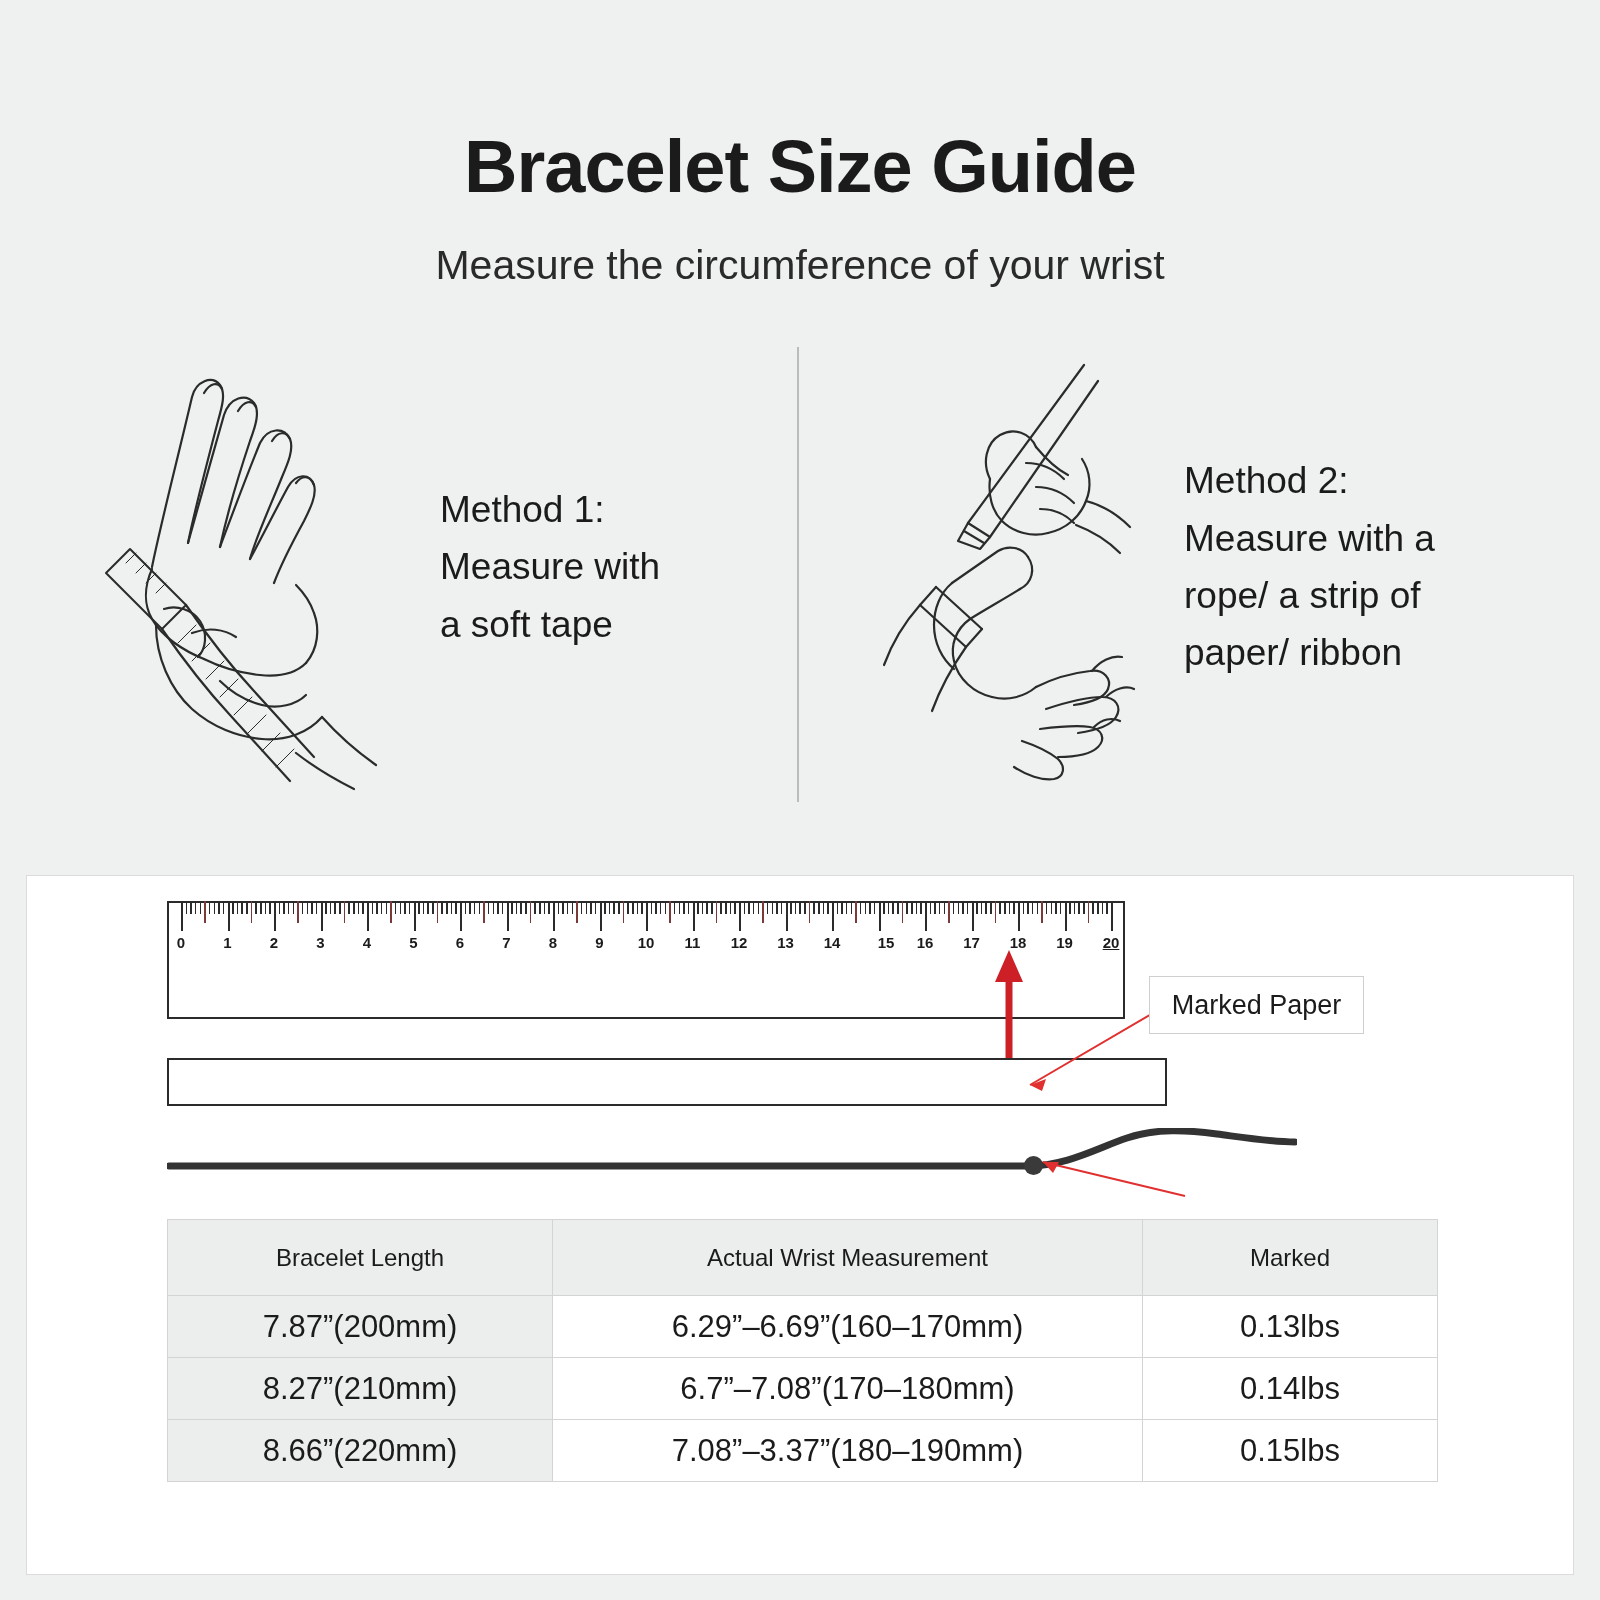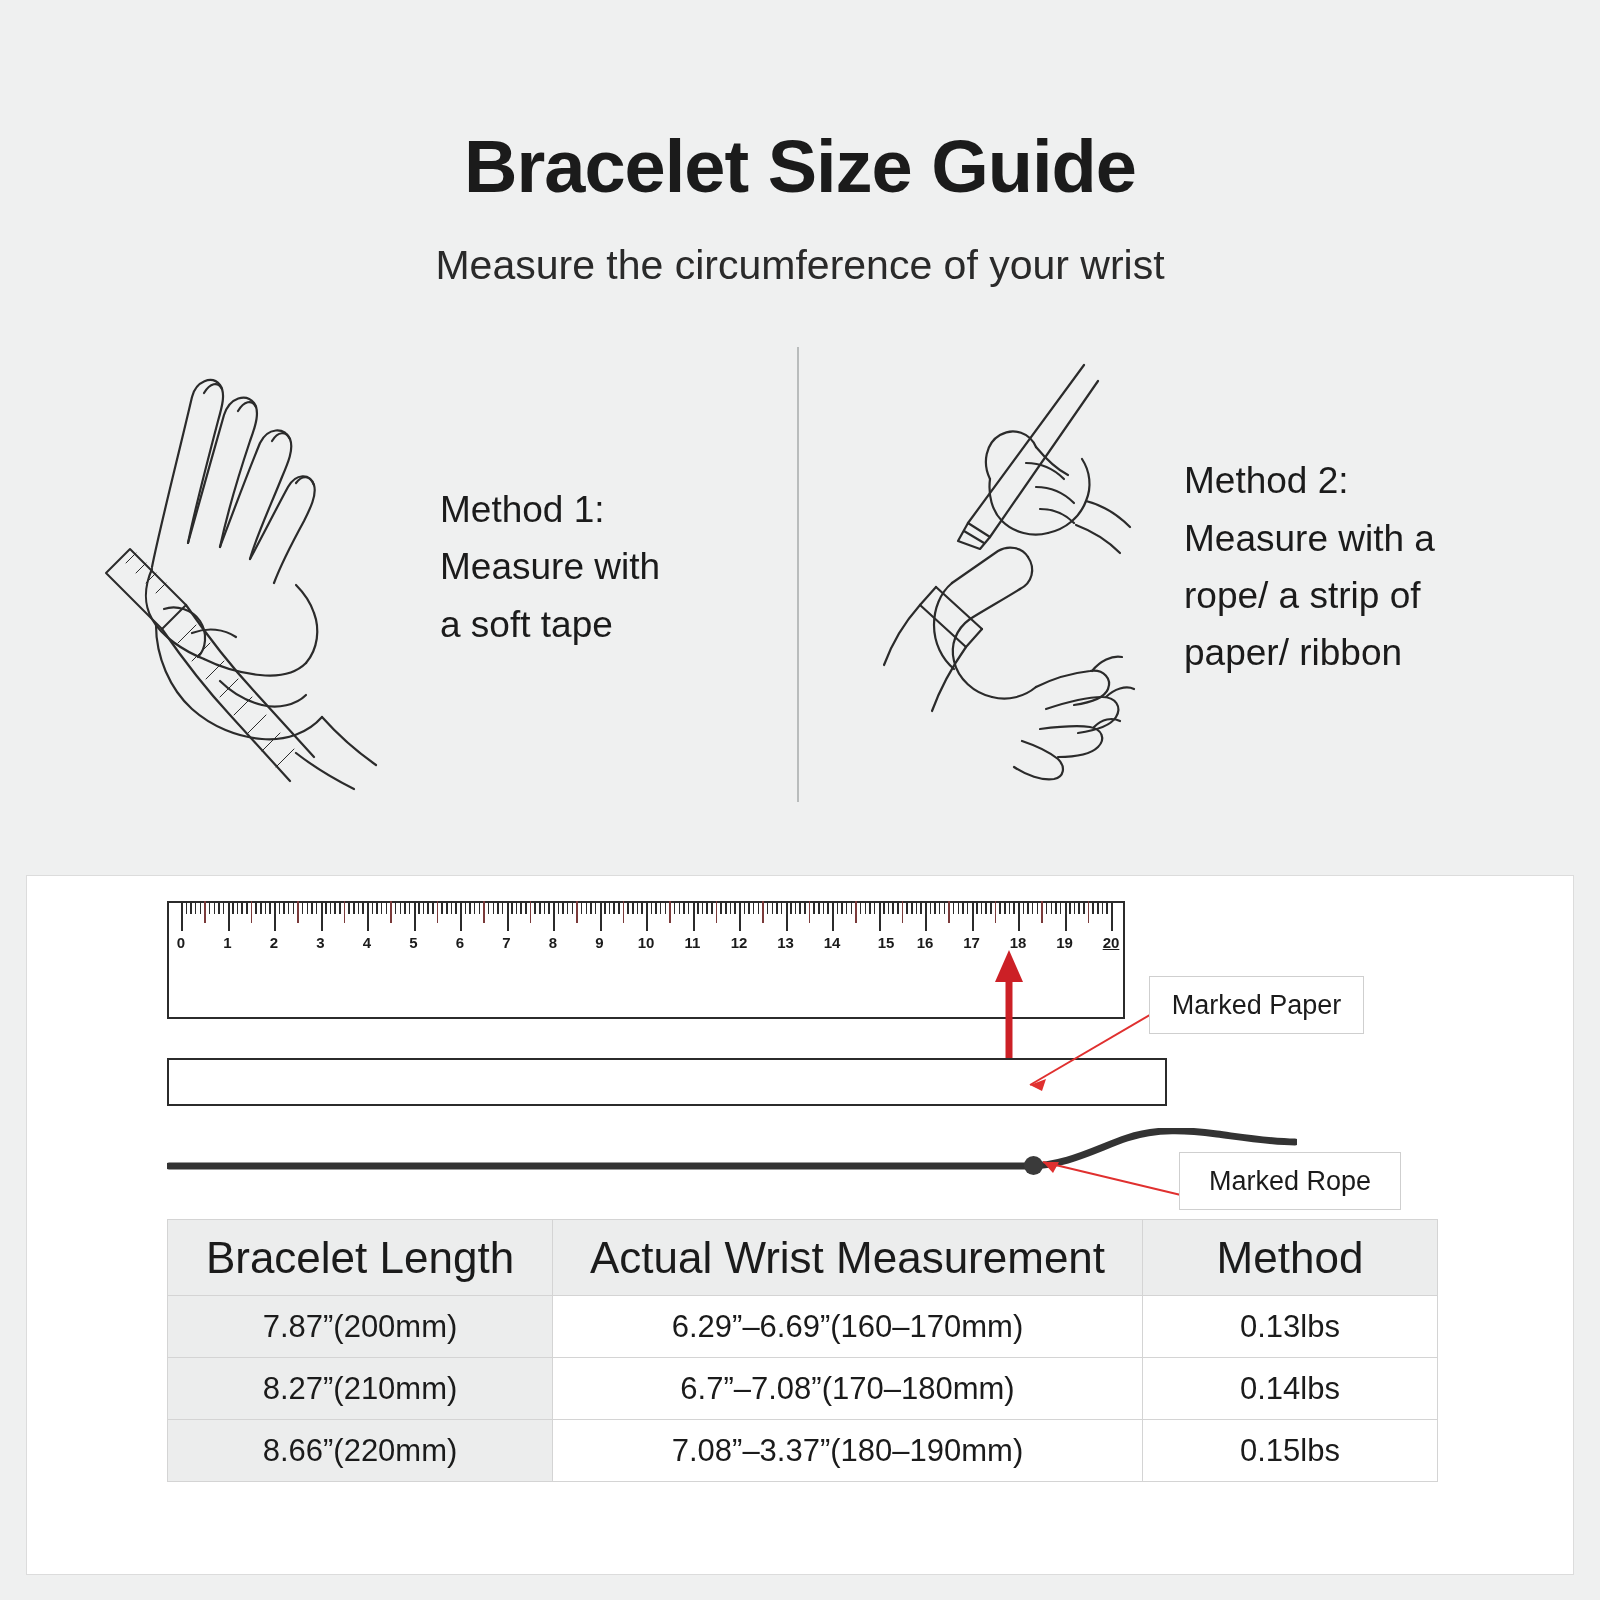--- a/index.html
+++ b/index.html
@@ -192,21 +192,21 @@
     border-collapse: collapse;
     table-layout: fixed;
   }
   .sz-table td, .sz-table th {
     border: 1px solid #d4d4d4;
     text-align: center;
     font-weight: 400;
   }
   .sz-table thead th {
     background: #eceded;
-    font-size: 44px;
+    font-size: 24px;
     height: 73px;
     font-weight: 400;
     color: #1b1b1b;
   }
   .sz-table tbody td {
     font-size: 31px;
     height: 59px;
     color: #1b1b1b;
   }
   .sz-table tbody td.first {
@@ -601,35 +601,32 @@
     <div class="leader" style="left:1000px; top:280px; width:160px; height:48px;">
       <svg viewBox="0 0 160 48" width="160" height="48">
         <path d="M158 40 L16 6" stroke="#e0302f" stroke-width="2" fill="none"></path>
         <path d="M16 6 L32 6 L26 17 Z" fill="#e0302f"></path>
       </svg>
     </div>
 
     <div class="callout callout-paper">
       <span>Marked Paper</span>
     </div>
-    <div class="callout callout-rope">
-      <span>Marked Rope</span>
-    </div>
 
     <table class="sz-table">
       <colgroup>
         <col class="col-a">
           <col class="col-b">
           <col class="col-c">
       </colgroup>
       <thead>
         <tr>
           <th>Bracelet Length</th>
           <th>Actual Wrist Measurement</th>
-          <th>Method</th>
+          <th>Marked</th>
         </tr>
       </thead>
       <tbody id="table-body">
           <tr>
             <td class="first">7.87”(200mm)</td>
             <td>6.29”–6.69”(160–170mm)</td>
             <td>0.13lbs</td>
           </tr>
           <tr>
             <td class="first">8.27”(210mm)</td>

